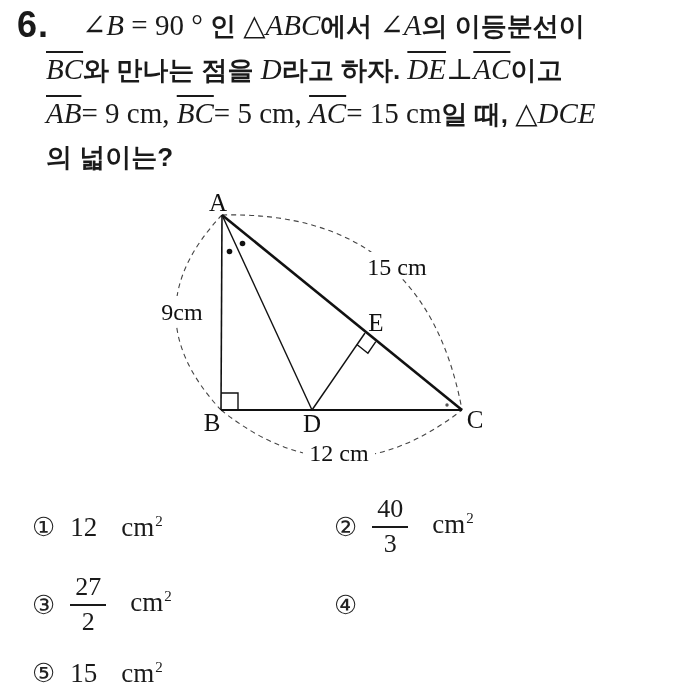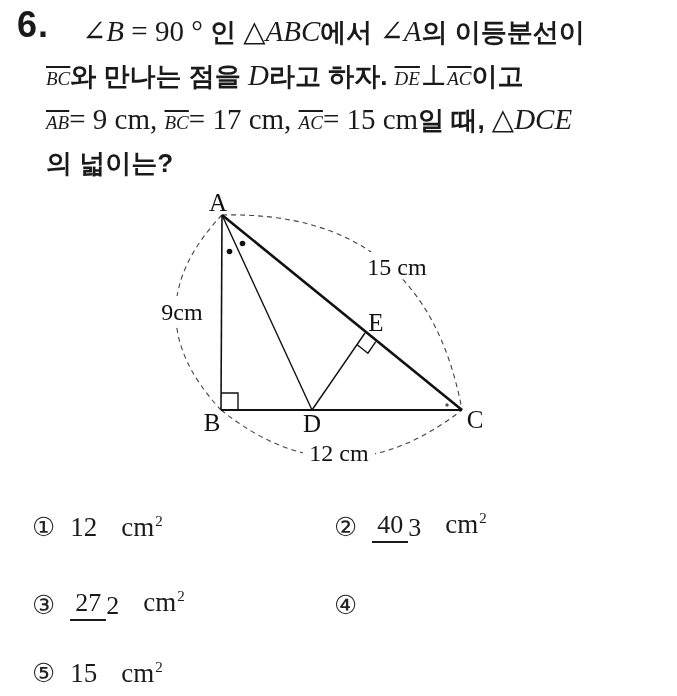--- a/index.html
+++ b/index.html
@@ -7,52 +7,52 @@
     position:relative; width:677px; height:696px; background:#ffffff;
     color:#1a1a1a; font-family:"Liberation Serif","DejaVu Serif",serif;
     overflow:hidden;
   }
   .qnum {
     position:absolute; left:17px; top:4px;
     font-family:"Liberation Sans","DejaVu Sans",sans-serif;
     font-weight:700; font-size:36px; letter-spacing:1px;
   }
   .qtext { position:absolute; left:46px; top:2px; width:615px; }
-  .qline { height:44px; line-height:58px; white-space:nowrap; }
+  .qline { height:44px; line-height:46px; white-space:nowrap; }
   .qline.indent { padding-left:36px; }
   .seg-k  { font-family:"Liberation Sans","DejaVu Sans",sans-serif; font-weight:700; font-size:26px; }
   .seg-m  { font-family:"Liberation Serif","DejaVu Serif",serif; font-size:29px; }
   .seg-mi { font-family:"Liberation Serif","DejaVu Serif",serif; font-style:italic; font-size:29px; }
-  .seg-ov { font-family:"Liberation Serif","DejaVu Serif",serif; font-style:italic; font-size:19px;
+  .seg-ov { font-family:"Liberation Serif","DejaVu Serif",serif; font-style:italic; font-size:29px;
             text-decoration:overline; text-decoration-thickness:1.5px; }
   .figure { position:absolute; left:130px; top:185px; }
 
   .opt { position:absolute; display:flex; align-items:center; }
   .opt .marker {
     font-family:"DejaVu Sans","Liberation Sans",sans-serif;
     font-size:26px; line-height:1; margin-right:15px; color:#222;
   }
   .opt .val { font-size:27px; white-space:nowrap; line-height:1; }
   .opt .unit { margin-left:24px; }
   .opt .sup { font-size:15px; vertical-align:10px; margin-left:1px; }
-  .frac { display:inline-flex; flex-direction:row; align-items:center; vertical-align:middle; }
+  .frac { display:inline-flex; flex-direction:column; align-items:center; vertical-align:middle; }
   .frac .num { font-size:26px; line-height:1.1; padding:0 5px 2px; border-bottom:2px solid #1a1a1a; }
   .frac .den { font-size:26px; line-height:1.1; padding-top:2px; }
 </style>
 </head>
 <body>
 
 <div class="page">
 
   <div class="qnum">6.</div>
 
   <div class="qtext">
     <div class="qline indent"><span class="seg-m">∠</span><span class="seg-mi">B</span><span class="seg-m"> = 90 ° </span><span class="seg-k">인  </span><span class="seg-m">△</span><span class="seg-mi">ABC</span><span class="seg-k">에서  </span><span class="seg-m">∠</span><span class="seg-mi">A</span><span class="seg-k">의 이등분선이</span></div>
     <div class="qline"><span class="seg-ov">BC</span><span class="seg-k">와 만나는 점을 </span><span class="seg-mi">D</span><span class="seg-k">라고 하자. </span><span class="seg-ov">DE</span><span class="seg-m">⊥</span><span class="seg-ov">AC</span><span class="seg-k">이고</span></div>
-    <div class="qline"><span class="seg-ov">AB</span><span class="seg-m">= 9 cm,  </span><span class="seg-ov">BC</span><span class="seg-m">= 17 cm,  </span><span class="seg-ov">AC</span><span class="seg-m">= 15 cm</span><span class="seg-k">일 때, </span><span class="seg-m">△</span><span class="seg-mi">DCE</span></div>
+    <div class="qline"><span class="seg-ov">AB</span><span class="seg-m">= 9 cm,  </span><span class="seg-ov">BC</span><span class="seg-m">= 5 cm,  </span><span class="seg-ov">AC</span><span class="seg-m">= 15 cm</span><span class="seg-k">일 때, </span><span class="seg-m">△</span><span class="seg-mi">DCE</span></div>
     <div class="qline"><span class="seg-k">의 넓이는?</span></div>
   </div>
 
   <svg class="figure" width="430" height="290" viewBox="130 185 430 290">
 
     <path d="M 222 215 Q 130 312 221 410" fill="none" stroke="#444" stroke-width="1.1" stroke-dasharray="5 4"></path>
     <path d="M 221 410 Q 340 505 462 410" fill="none" stroke="#444" stroke-width="1.1" stroke-dasharray="5 4"></path>
     <path d="M 222 215 Q 425 210 462 410" fill="none" stroke="#444" stroke-width="1.1" stroke-dasharray="5 4"></path>
 
     <rect x="152" y="296" width="62" height="28" fill="#ffffff"></rect>

